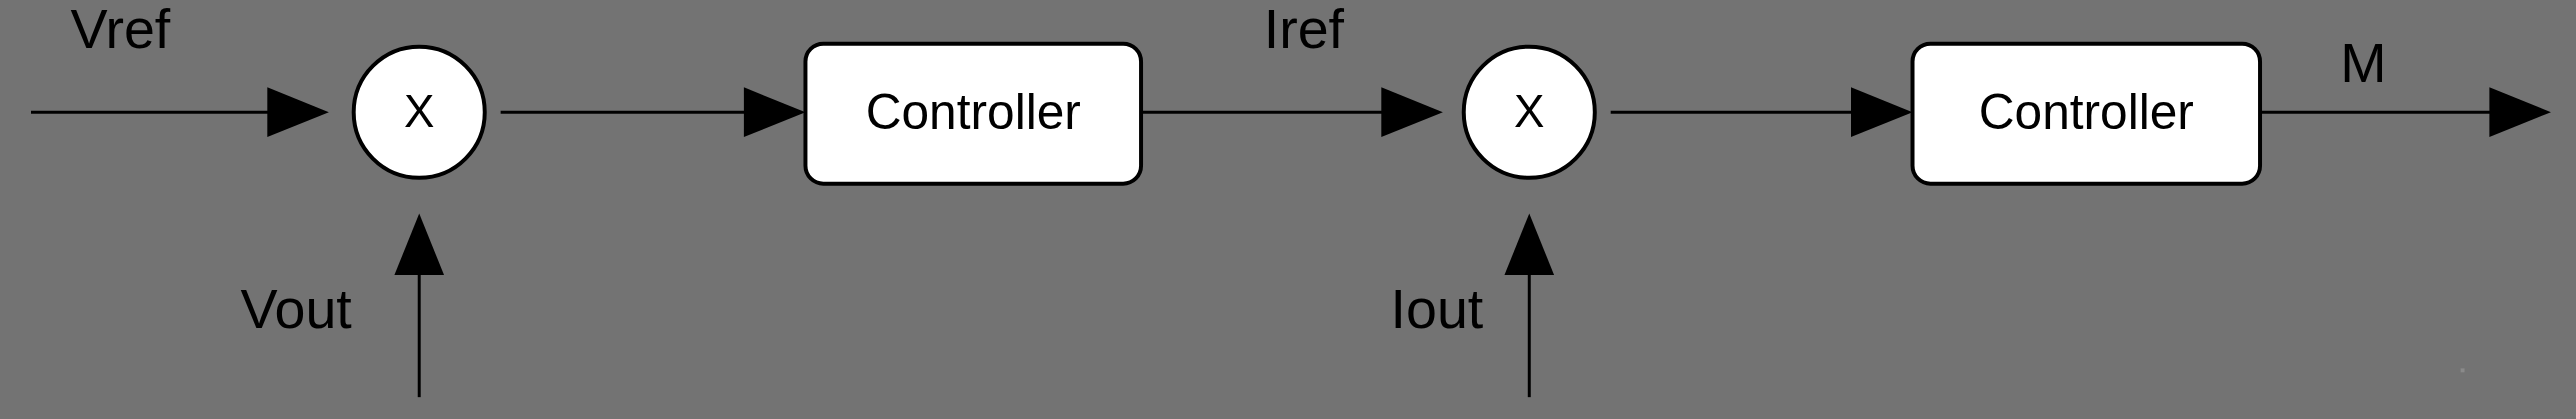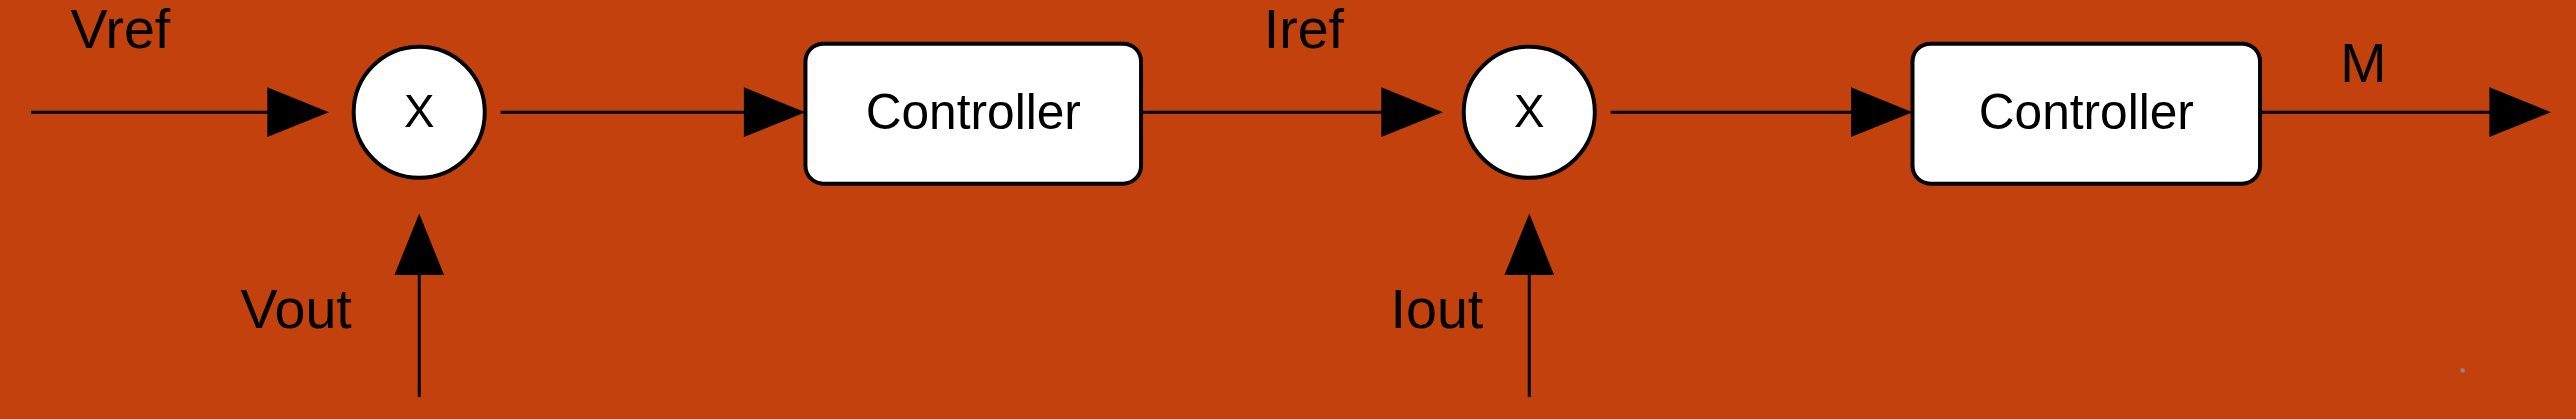--- a/index.html
+++ b/index.html
@@ -7,21 +7,21 @@
     padding: 0;
     background: #ffffff;
   }
   body {
     font-family: "Liberation Sans", sans-serif;
   }
   #diagram-root {
     position: relative;
     width: 2576px;
     height: 419px;
-    background: #c2410c;
+    background: #737373;
     overflow: hidden;
   }
   svg.diagram-canvas {
     display: block;
     width: 2576px;
     height: 419px;
   }
   .node-shape {
     fill: #ffffff;
     stroke: #000000;

